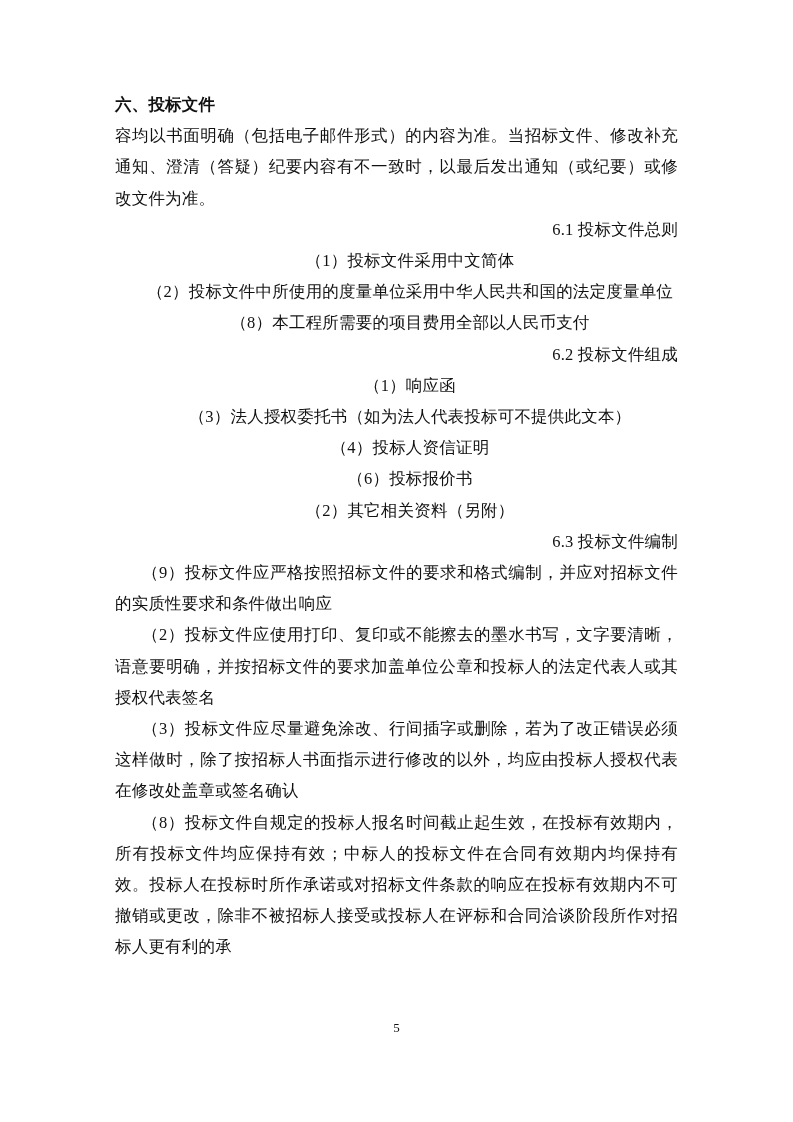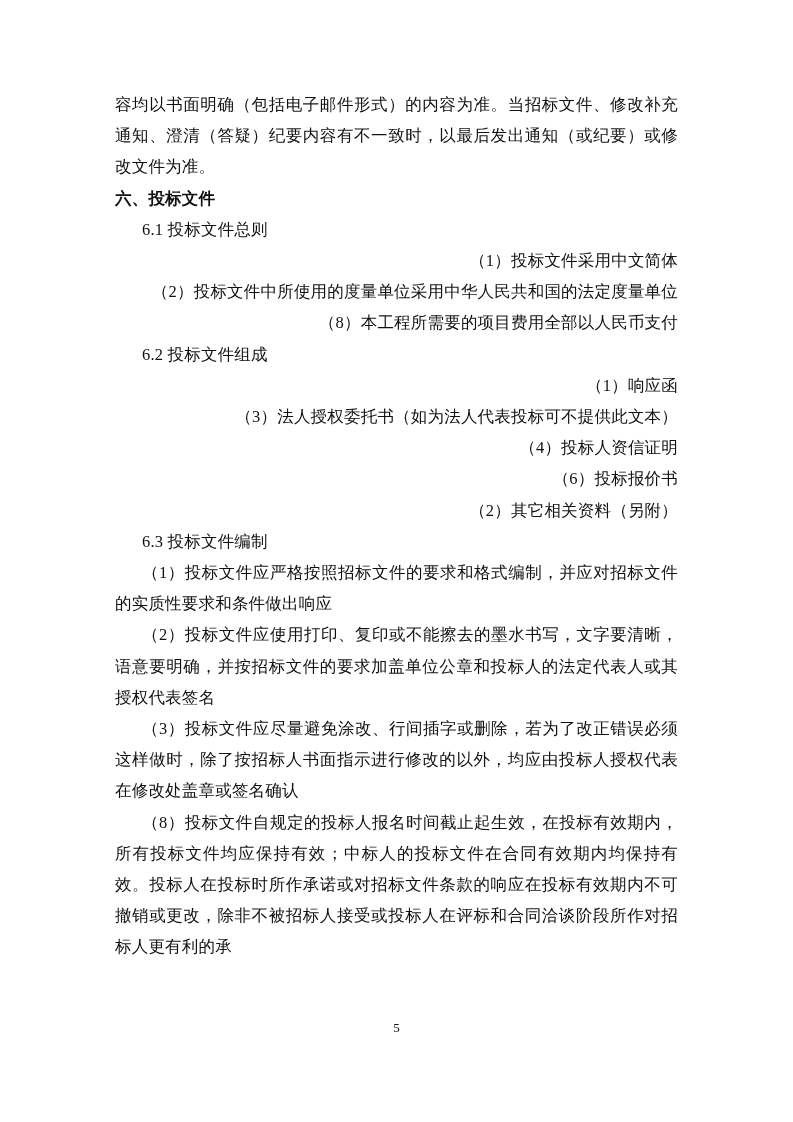--- a/index.html
+++ b/index.html
@@ -34,25 +34,25 @@
   .para.continuation {
     text-indent: 0;
   }
   .para.heading {
     font-weight: bold;
     text-indent: 0;
     text-align: left;
   }
   .para.subheading {
     text-indent: 27px;
-    text-align: left;
+    text-align: right;
   }
   .para.item {
     text-indent: 27px;
-    text-align: right;
+    text-align: center;
   }
   .para.indented {
     text-indent: 27px;
   }
   .page-number {
     position: absolute;
     top: 1020px;
     left: 0;
     width: 100%;
     text-align: center;
@@ -60,32 +60,32 @@
     line-height: 16px;
     color: #111111;
     font-family: "Liberation Serif", "DejaVu Serif", serif;
   }
 </style>
 </head>
 <body>
 
 <div class="page">
   <div class="content" id="content">
+      <p class="para heading">六、投标文件</p>
       <p class="para continuation">容均以书面明确（包括电子邮件形式）的内容为准。当招标文件、修改补充通知、澄清（答疑）纪要内容有不一致时，以最后发出通知（或纪要）或修改文件为准。</p>
-      <p class="para heading">六、投标文件</p>
       <p class="para subheading">6.1 投标文件总则</p>
       <p class="para item">（1）投标文件采用中文简体</p>
       <p class="para item">（2）投标文件中所使用的度量单位采用中华人民共和国的法定度量单位</p>
       <p class="para item">（8）本工程所需要的项目费用全部以人民币支付</p>
       <p class="para subheading">6.2 投标文件组成</p>
       <p class="para item">（1）响应函</p>
       <p class="para item">（3）法人授权委托书（如为法人代表投标可不提供此文本）</p>
       <p class="para item">（4）投标人资信证明</p>
       <p class="para item">（6）投标报价书</p>
       <p class="para item">（2）其它相关资料（另附）</p>
       <p class="para subheading">6.3 投标文件编制</p>
-      <p class="para indented">（1）投标文件应严格按照招标文件的要求和格式编制，并应对招标文件的实质性要求和条件做出响应</p>
+      <p class="para indented">（9）投标文件应严格按照招标文件的要求和格式编制，并应对招标文件的实质性要求和条件做出响应</p>
       <p class="para indented">（2）投标文件应使用打印、复印或不能擦去的墨水书写，文字要清晰，语意要明确，并按招标文件的要求加盖单位公章和投标人的法定代表人或其授权代表签名</p>
       <p class="para indented">（3）投标文件应尽量避免涂改、行间插字或删除，若为了改正错误必须这样做时，除了按招标人书面指示进行修改的以外，均应由投标人授权代表在修改处盖章或签名确认</p>
       <p class="para indented">（8）投标文件自规定的投标人报名时间截止起生效，在投标有效期内，所有投标文件均应保持有效；中标人的投标文件在合同有效期内均保持有效。投标人在投标时所作承诺或对招标文件条款的响应在投标有效期内不可撤销或更改，除非不被招标人接受或投标人在评标和合同洽谈阶段所作对招标人更有利的承</p>
     </div>
   <div class="page-number">5</div>
 </div>
 
 </body></html>

